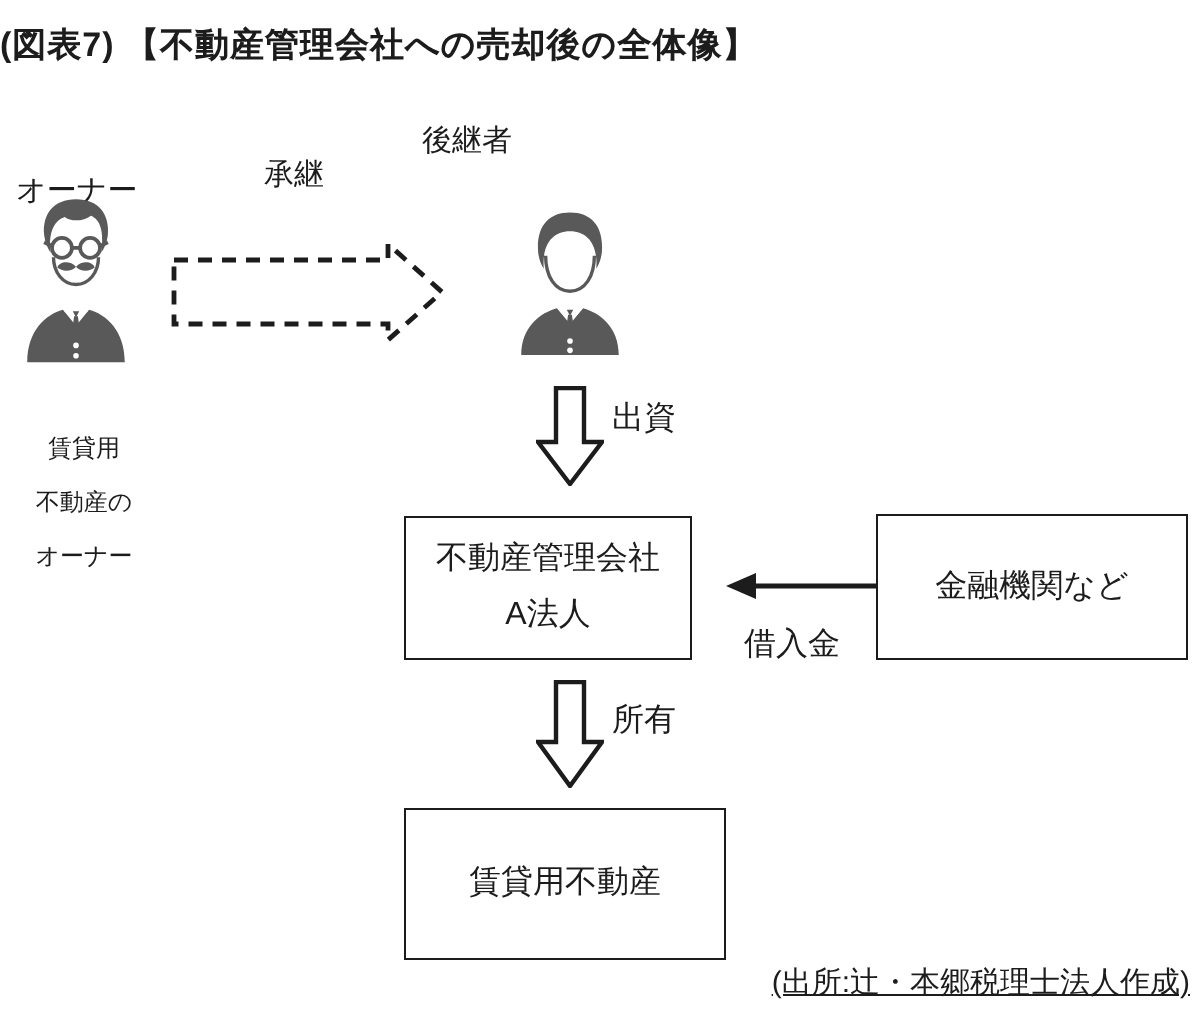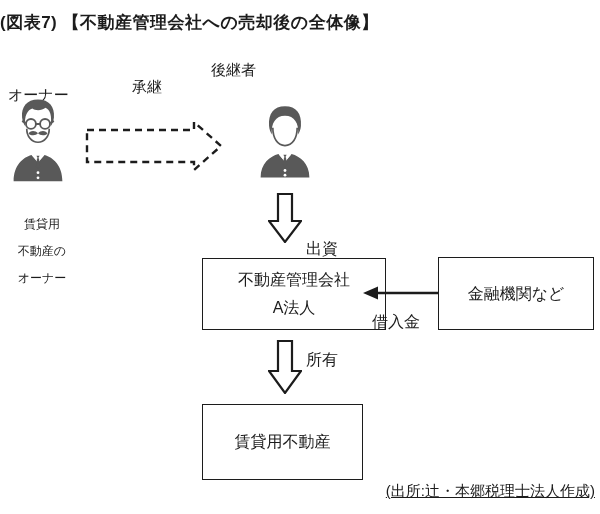--- a/index.html
+++ b/index.html
@@ -28,40 +28,40 @@
   .owner-icon     { left: 8px;   top: 94px;  width: 60px; height: 88px; color: var(--icon-gray,#595959); }
   .successor-icon { left: 255px; top: 101px; width: 60px; height: 78px; color: var(--icon-gray,#595959); }
   .icon svg { display: block; width: 100%; height: 100%; }
 
   .arrow { color: var(--line-black,#1c1c1c); line-height: 0; }
   .succession-arrow { left: 85px;  top: 120px; }
   .invest-arrow     { left: 268px; top: 193px; }
   .own-arrow        { left: 268px; top: 340px; }
   .loan-arrow       { left: 362px; top: 285px; }
 
-  .invest-label { left: 306px; top: 199px; margin-top: 40px; }
+  .invest-label { left: 306px; top: 199px; }
   .own-label    { left: 306px; top: 350px; text-align: center; }
   .loan-label   { left: 372px; top: 312px; }
 
   .proceeds {
     left: 2px; top: 211px; width: 80px;
     text-align: center; font-size: 12px; line-height: 27px;
     white-space: nowrap;
   }
 
   .box {
     border: 1.5px solid var(--line-black,#1c1c1c);
     background: #fff;
     display: flex; flex-direction: column;
     align-items: center; justify-content: center;
     font-size: 16px; line-height: 28px; text-align: center;
     box-sizing: border-box;
     white-space: nowrap;
   }
-  .company-box  { left: 202px; top: 258px; width: 184px; height: 72px; }
+  .company-box  { left: 202px; top: 258px; width: 144px; height: 72px; }
   .bank-box     { left: 438px; top: 257px; width: 156px; height: 73px; }
   .property-box { left: 202px; top: 404px; width: 161px; height: 76px; align-items: center; }
 
   .source {
     left: 300px; top: 482px; width: 295px;
     text-align: right; font-size: 15px; white-space: nowrap; text-decoration: underline;
   }
 </style>
 </head>
 <body>

